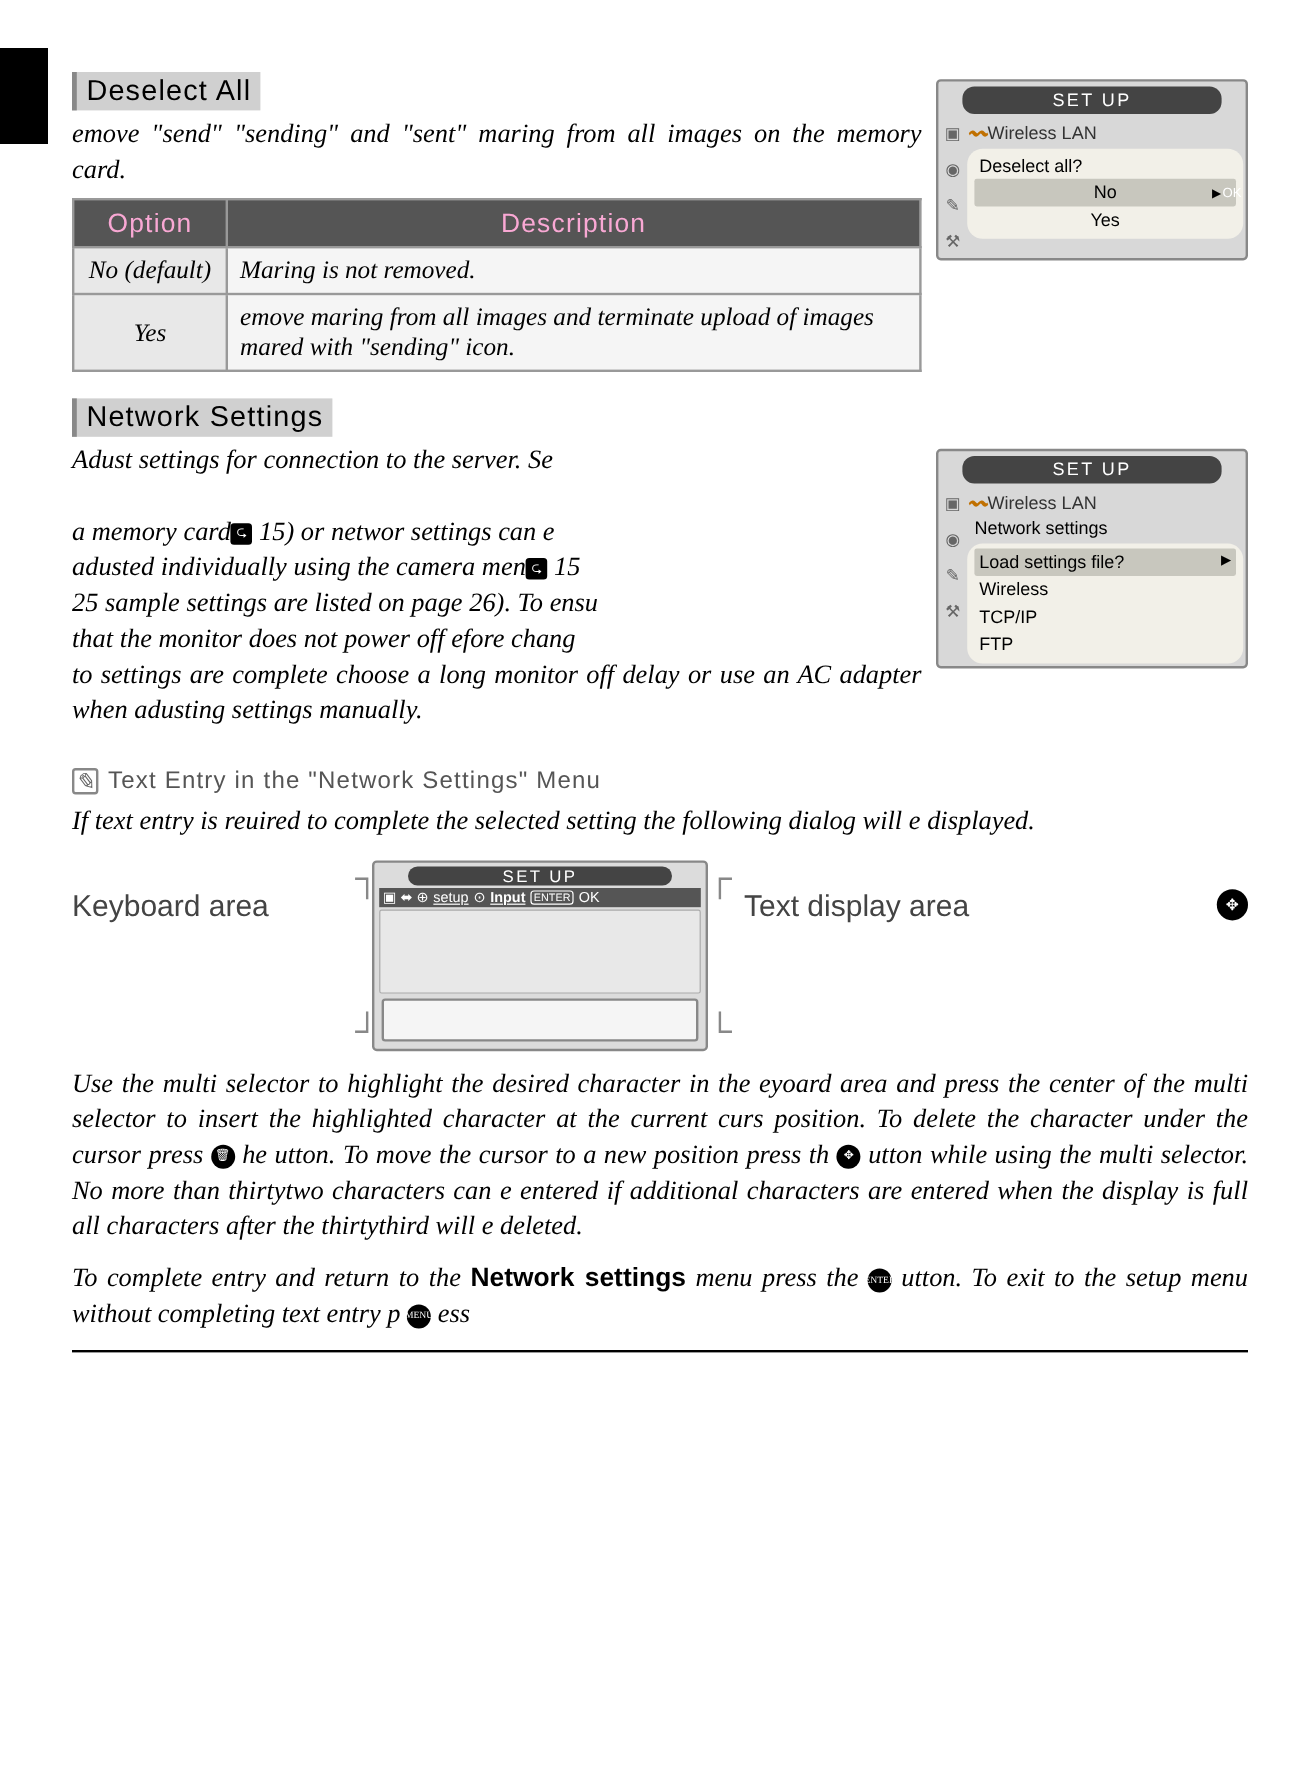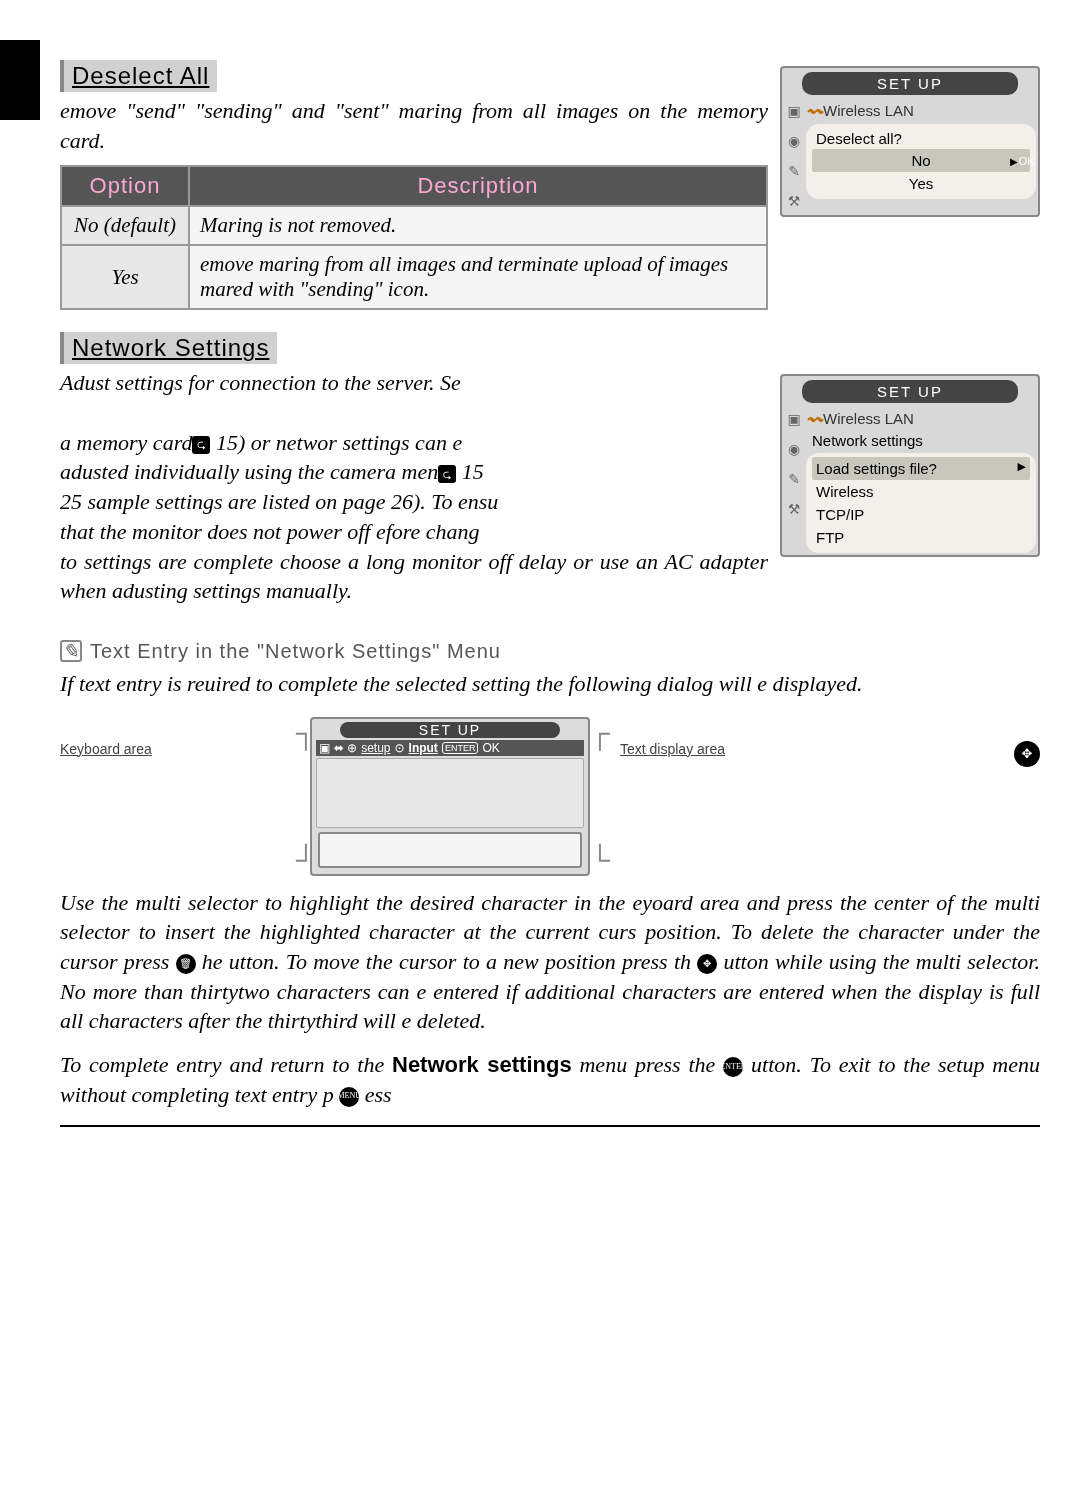--- a/index.html
+++ b/index.html
@@ -23,21 +23,20 @@
   .section-heading {
     background: #d0d0d0;
     display: inline-block;
     padding: 2px 8px;
     font-family: Arial, sans-serif;
     font-weight: normal;
     font-size: 24px;
     border-left: 4px solid #888;
     margin-bottom: 4px;
     letter-spacing: 1px;
-    text-decoration: underline;
   }
   .body-text {
     font-style: italic;
     font-size: 22px;
     line-height: 1.35;
     text-align: justify;
     margin-bottom: 10px;
   }
   .row1 { display: flex; gap: 12px; }
   .col-left { flex: 1; }
@@ -164,25 +163,24 @@
     color: #666;
   }
   .entry-row {
     display: flex;
     align-items: flex-start;
     gap: 16px;
     margin: 18px 0 12px;
   }
   .entry-label {
     font-family: Arial, sans-serif;
-    font-size: 14px;
+    font-size: 25px;
     color: #444;
     width: 220px;
     padding-top: 24px;
-    text-decoration: underline;
   }
   .entry-center {
     width: 280px;
   }
   .entry-screen {
     border: 2px solid #888;
     border-radius: 4px;
     background: #dcdcdc;
     font-family: Arial, sans-serif;
   }

